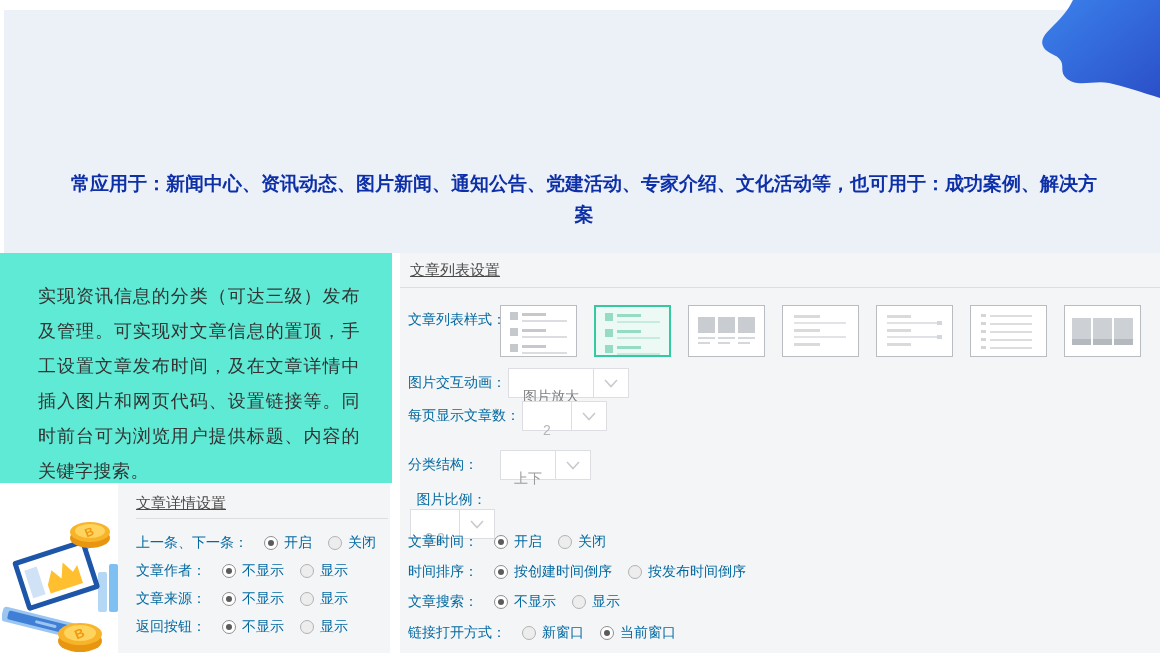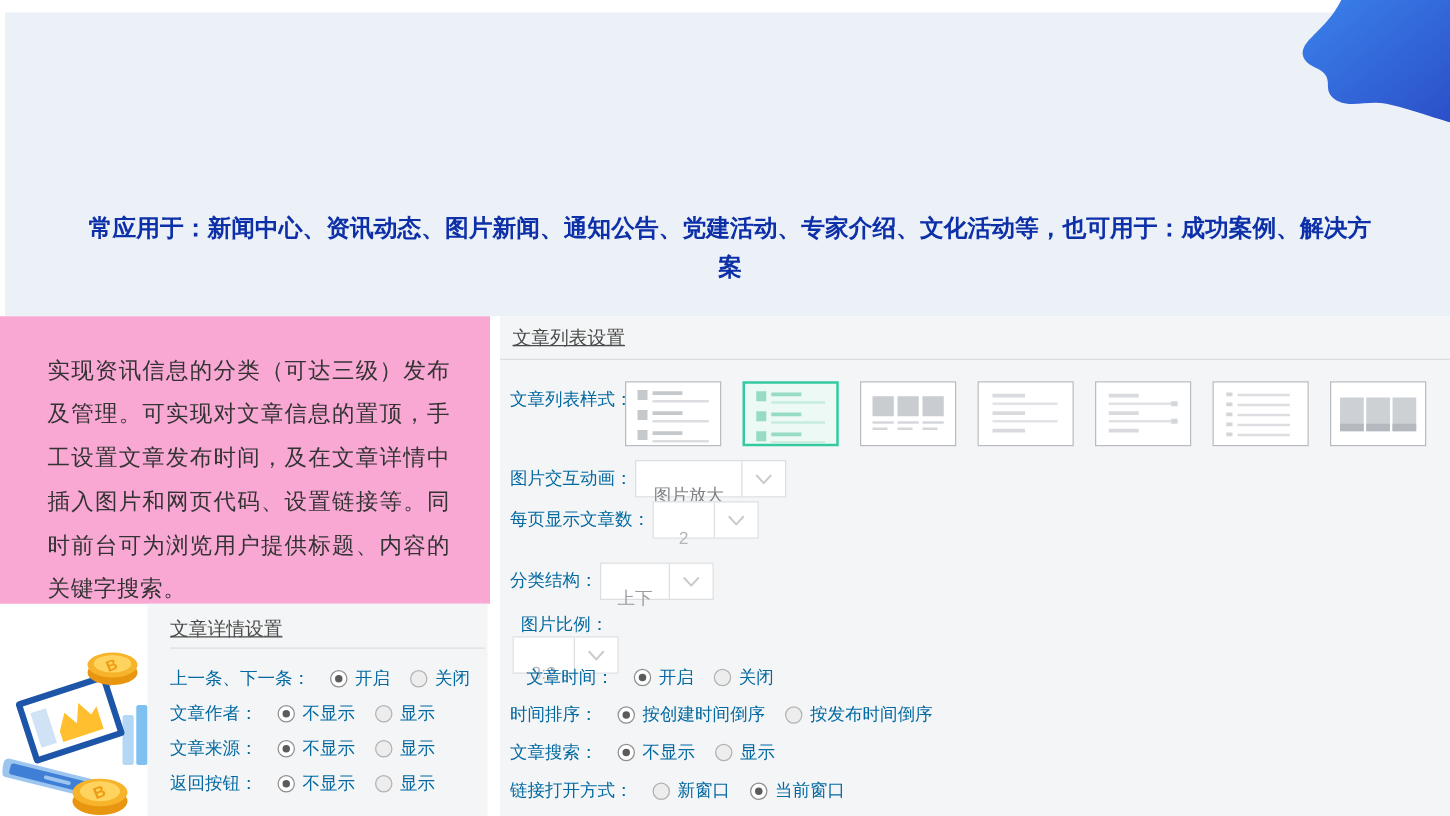--- a/index.html
+++ b/index.html
@@ -9,21 +9,21 @@
     font-family:"Liberation Sans","DejaVu Sans",sans-serif;
   }
   
   .banner{position:absolute;left:4px;top:10px;width:1156px;height:243px;background:#ecf1f8;}
   .page-title{position:absolute;left:0;top:74px;width:100%;text-align:center;
     font-size:40px;font-weight:bold;color:#3d4249;letter-spacing:3px;}
   .page-subtitle{position:absolute;left:60px;top:158px;width:1040px;text-align:center;
     font-size:19px;font-weight:bold;color:#0d2fa7;line-height:31px;}
   .corner-blob{position:absolute;right:0;top:0;width:125px;height:98px;}
   
-  .intro-card{position:absolute;left:0;top:253px;width:392px;height:230px;background:#f9a8d4;}
+  .intro-card{position:absolute;left:0;top:253px;width:392px;height:230px;background:#5eead4;}
   .intro-text{position:absolute;left:38px;top:26px;width:322px;font-size:18px;line-height:35px;
     color:#333333;text-align:justify;letter-spacing:.5px;}
   
   .panel-title{font-size:15px;color:#4a4a4a;font-weight:500;text-decoration:underline;}
   .divider{border-top:1px solid #dcdee0;height:0;}
   .form-label{font-size:14px;color:#0369a1;white-space:nowrap;}
   .detail-panel{position:absolute;left:118px;top:483px;width:272px;height:170px;background:#f4f5f6;}
   .detail-panel .panel-title{position:absolute;left:18px;top:11px;}
   .detail-panel .divider{position:absolute;left:18px;right:2px;top:35px;}
   .detail-rows{position:absolute;left:18px;top:46px;right:4px;}
@@ -337,21 +337,21 @@
     <span class="dd dim">
       <span class="val">2</span>
       <span class="caret">
         <svg width="14" height="9" viewBox="0 0 14 9">
             <polyline points="1,1 7,7.5 13,1" fill="none" stroke="#c8cacc" stroke-width="1.6"></polyline>
           </svg>
       </span>
     </span>
   </div>
 
-  <div class="form-row" style="top:197px;">
+  <div class="form-row" style="top:197px;gap:20px;">
     <span class="form-label">分类结构：</span>
     <span class="dd mid">
       <span class="val">上下</span>
       <span class="caret">
         <svg width="14" height="9" viewBox="0 0 14 9">
             <polyline points="1,1 7,7.5 13,1" fill="none" stroke="#c8cacc" stroke-width="1.6"></polyline>
           </svg>
       </span>
     </span>
   </div>
@@ -361,21 +361,21 @@
     <span class="dd dim">
       <span class="val">3:2</span>
       <span class="caret">
         <svg width="14" height="9" viewBox="0 0 14 9">
             <polyline points="1,1 7,7.5 13,1" fill="none" stroke="#c8cacc" stroke-width="1.6"></polyline>
           </svg>
       </span>
     </span>
   </div>
 
-  <div class="r-row" style="top:279px;margin-left:13px;">
+  <div class="r-row" style="top:279px;">
     <span class="form-label">文章时间：</span>
     <span class="opt">
       <span class="radio checked"></span>
       <span class="form-label">开启</span>
     </span>
     <span class="opt">
       <span class="radio"></span>
       <span class="form-label">关闭</span>
     </span>
   </div>

